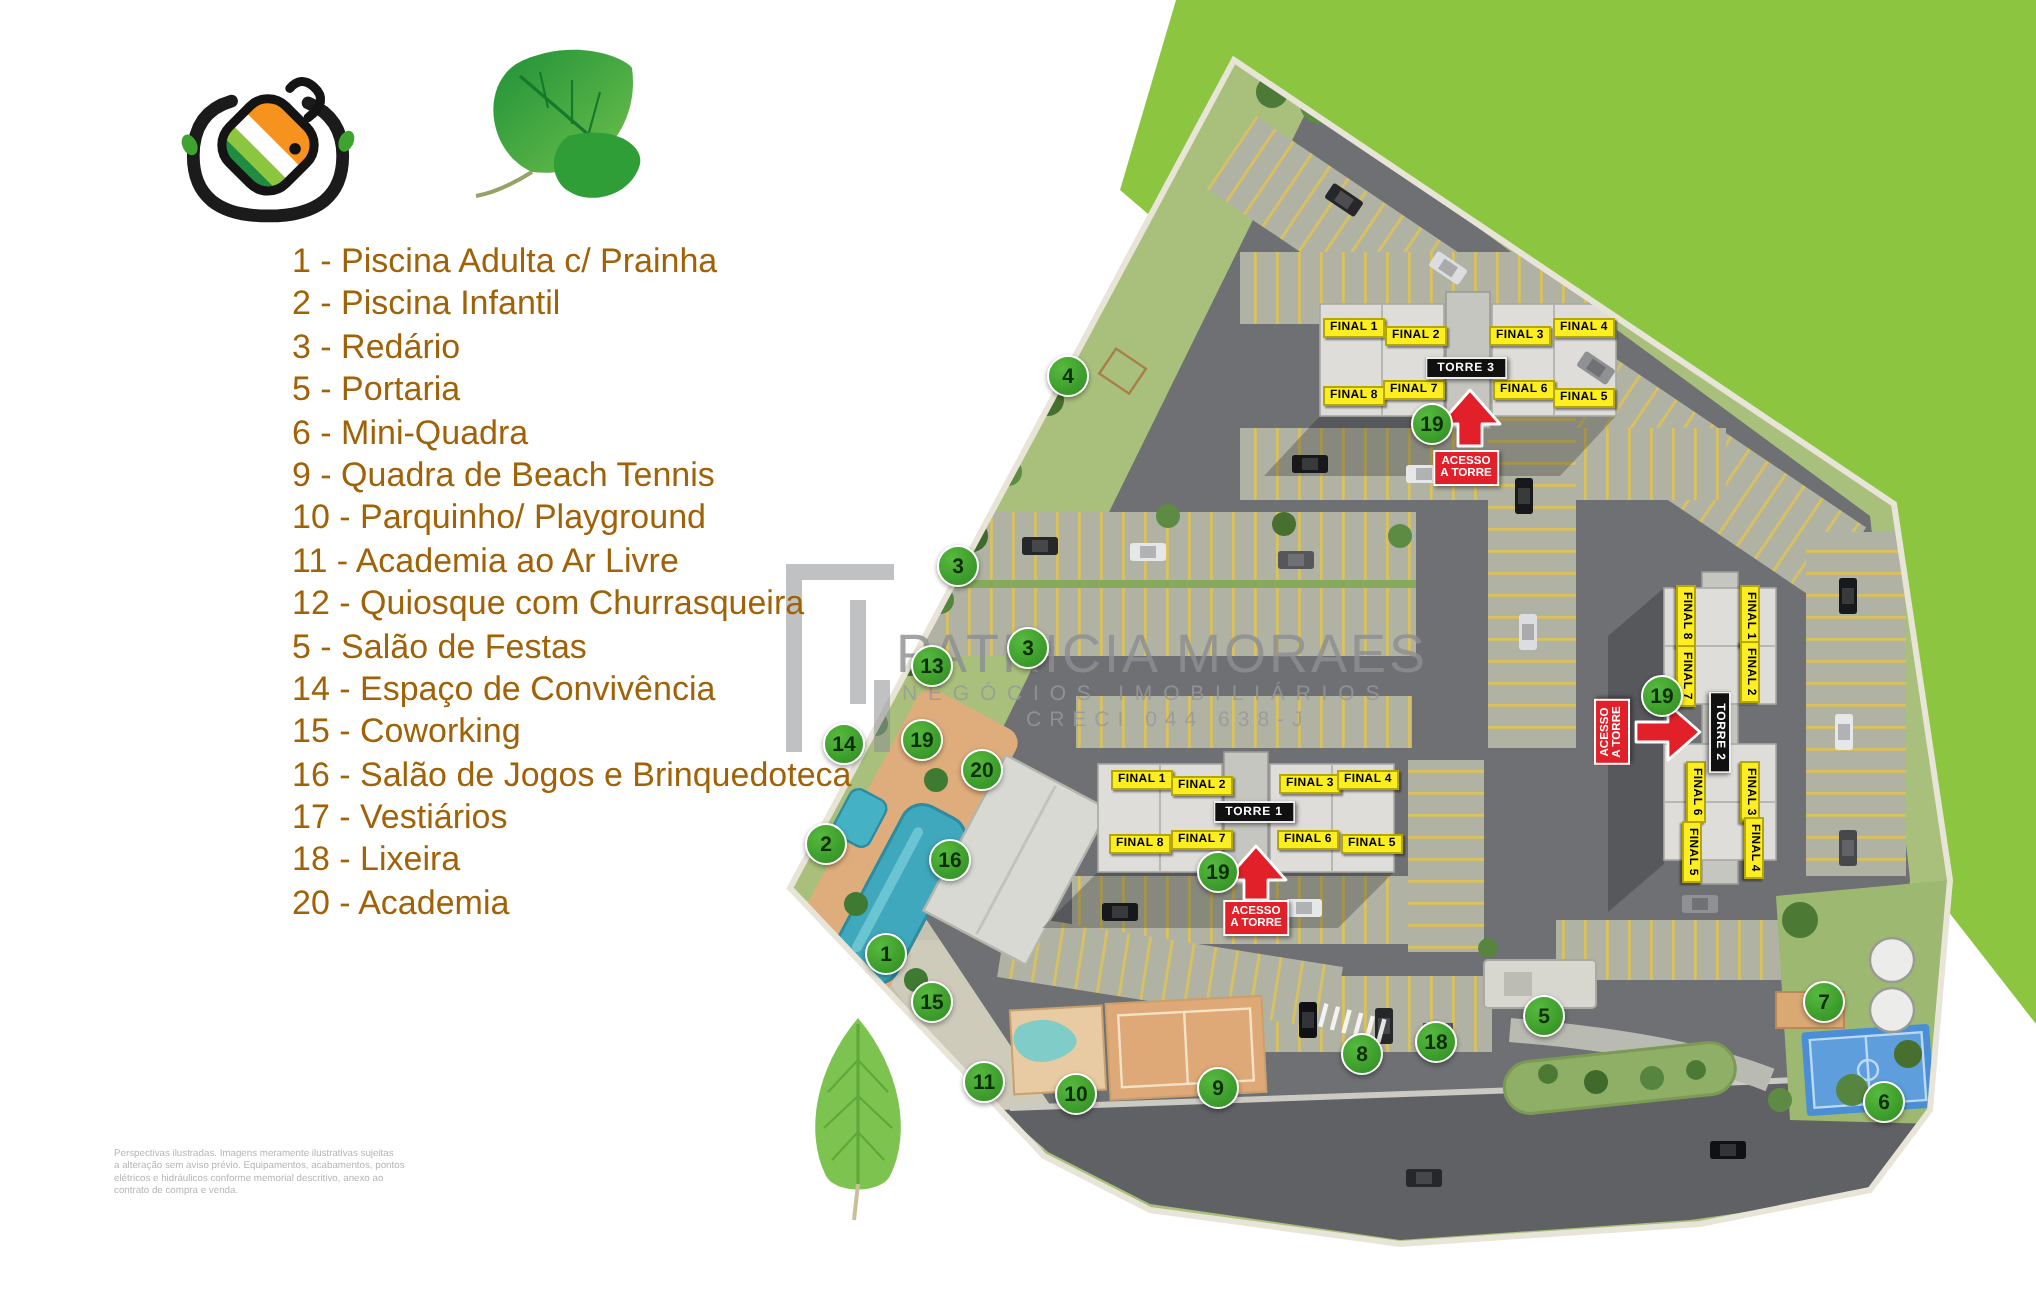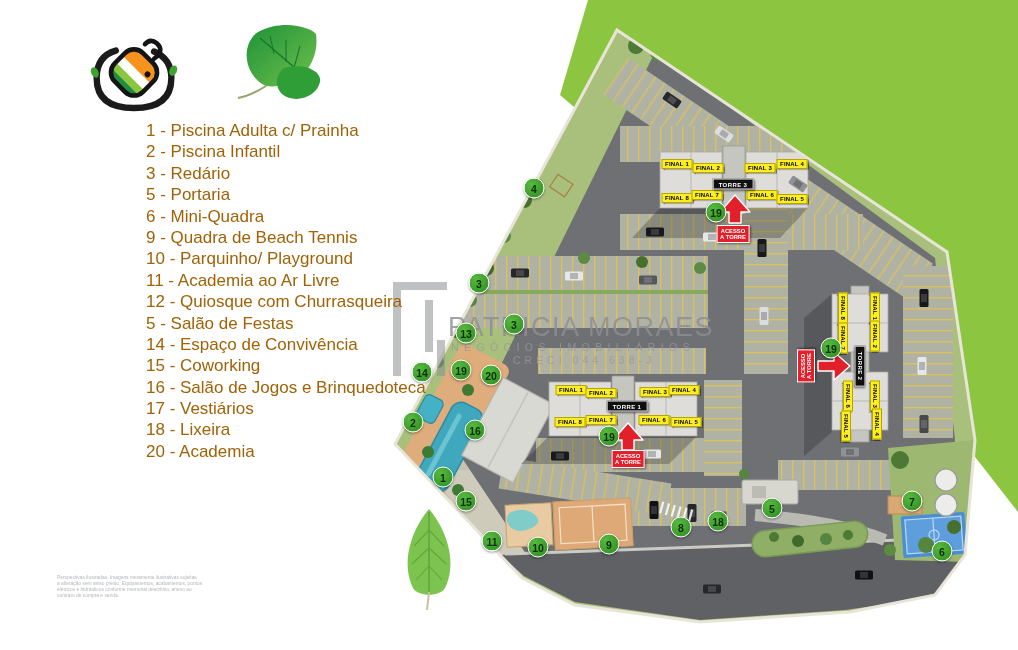--- a/index.html
+++ b/index.html
@@ -383,21 +383,21 @@
       <div class="marker" style="left: 514px; top: 324px;">3</div>
       <div class="marker" style="left: 466px; top: 333px; text-align: center;">13</div>
       <div class="marker" style="left: 422px; top: 372px;">14</div>
       <div class="marker" style="left: 461px; top: 370px;">19</div>
       <div class="marker" style="left: 475px; top: 430px;">16</div>
       <div class="marker" style="left: 466px; top: 501px;">15</div>
       <div class="marker" style="left: 718px; top: 521px;">18</div>
       <div class="marker" style="left: 609px; top: 436px;">19</div>
       <div class="marker" style="left: 716px; top: 212px;">19</div>
       <div class="marker" style="left: 831px; top: 348px;">19</div>
-      <div class="marker" style="left: 491px; top: 375px;">20</div>
+      <div class="marker" style="left: 491px; top: 385px;">20</div>
     </div>
 
   <svg class="brand-logo" width="92" height="82" viewBox="0 0 100 90">
     <defs>
         <clipPath id="bird">
           <rect x="28" y="18" width="44" height="44" rx="14"></rect>
         </clipPath>
       </defs>
     <path d="M30,16 Q9,22 9,46 Q9,79 50,79 Q91,79 91,46 Q91,25 72,17" fill="none" stroke="#1b1b1b" stroke-width="7" stroke-linecap="round"></path>
     <ellipse cx="7" cy="40" rx="4" ry="6" fill="#3fa32f" transform="rotate(-25 7 40)"></ellipse>

